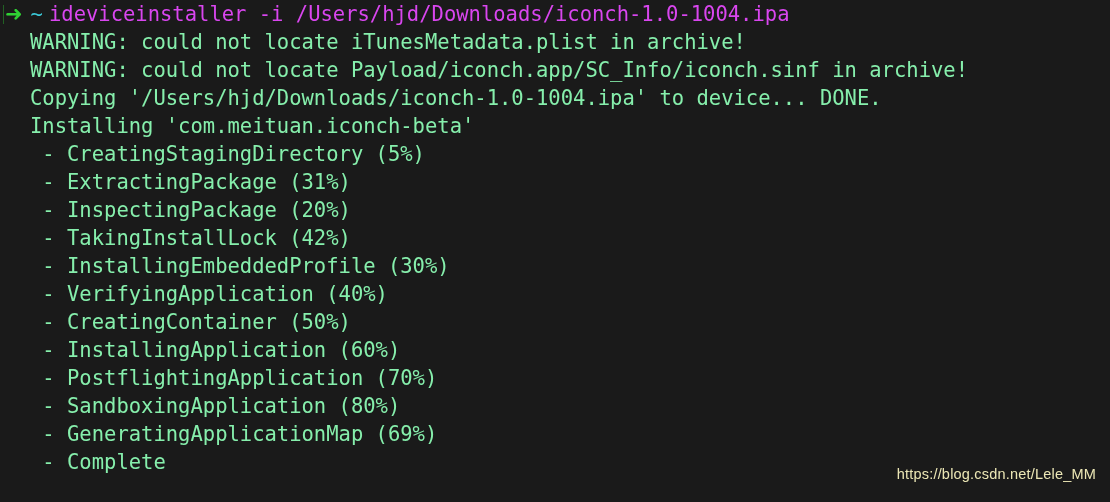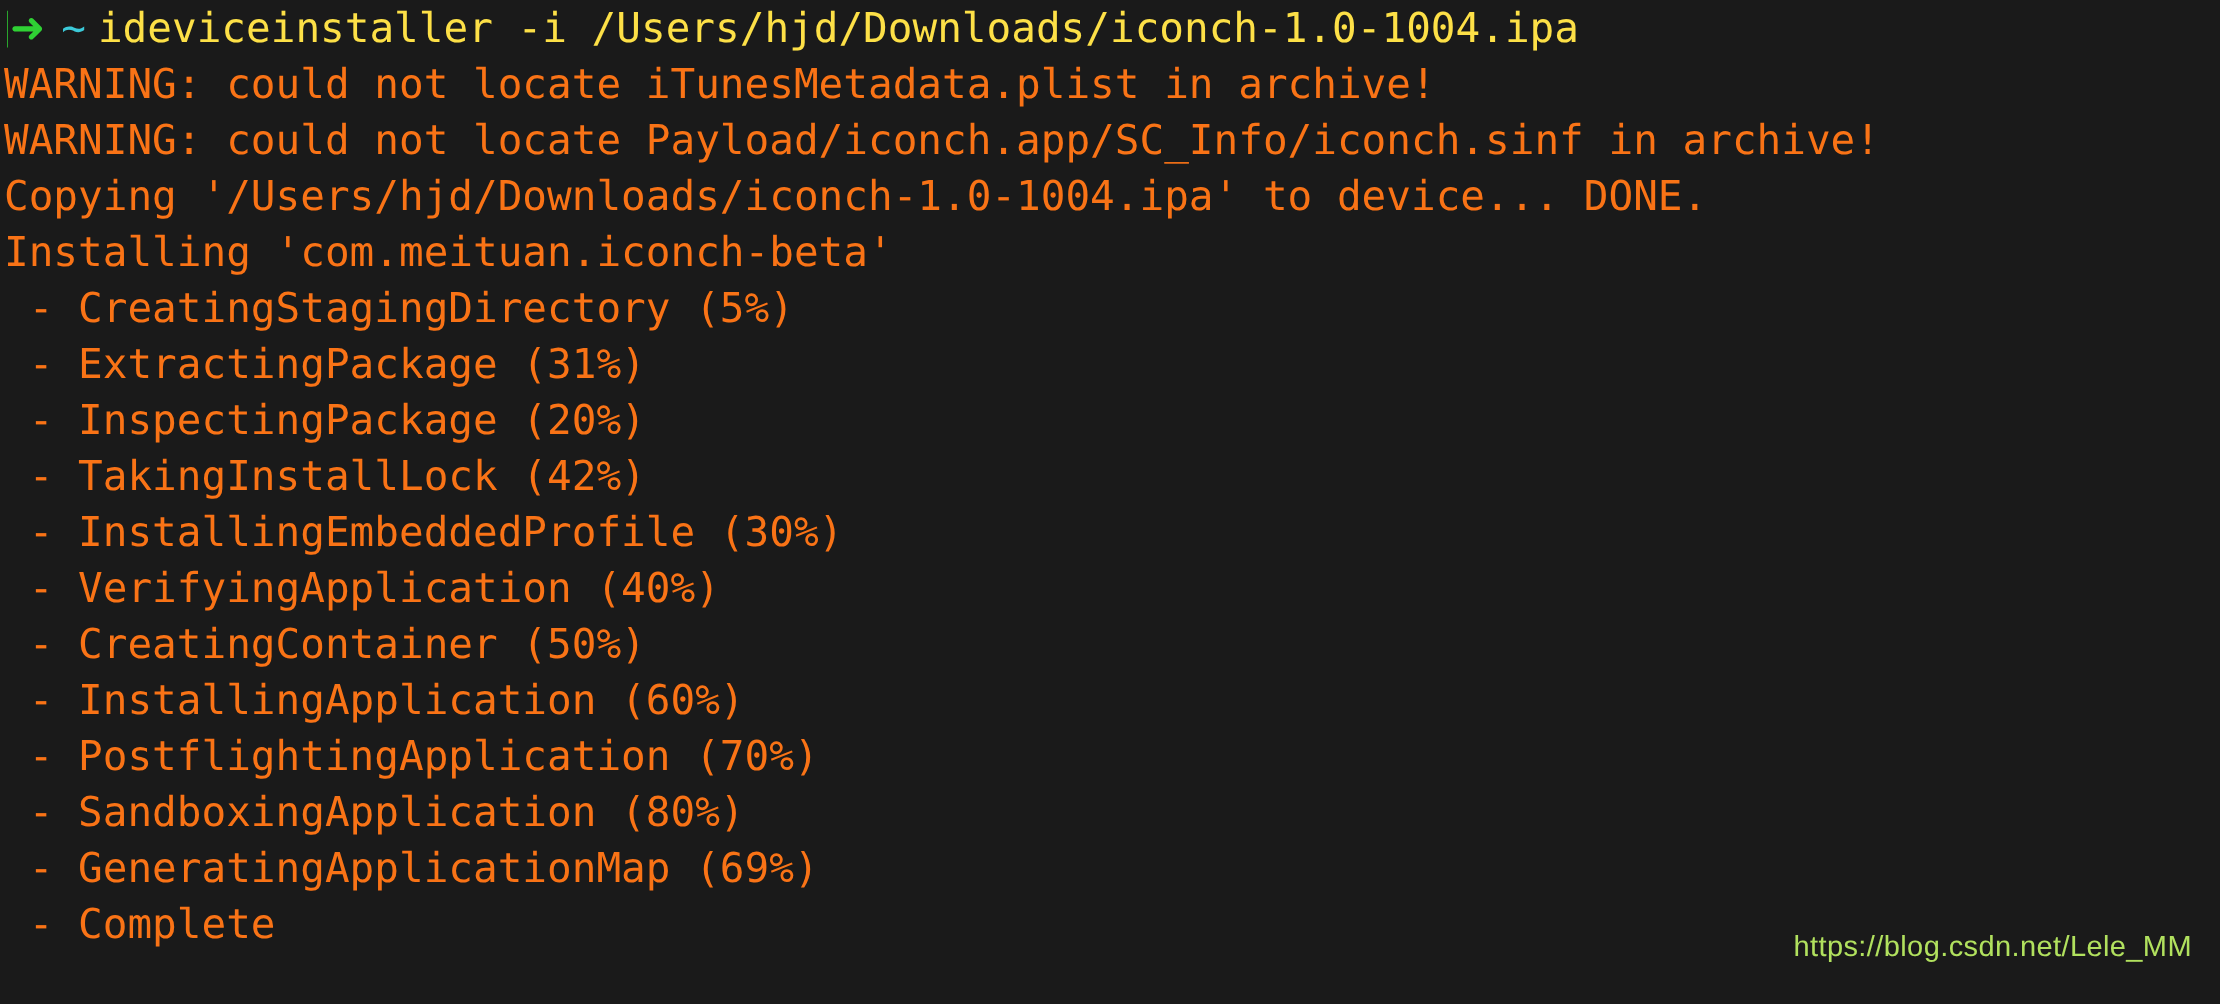--- a/index.html
+++ b/index.html
@@ -54,30 +54,31 @@
     margin-right: 2px;
     font-family: "DejaVu Sans", sans-serif;
     font-size: 21px;
   }
   .tilde {
     color: #3bc9d8;
     margin-left: 6px;
     margin-right: 6px;
   }
   .cmd {
-    color: #fde047;
+    color: #d946ef;
   }
   .out {
-    color: #f97316;
+    color: #86efac;
+    margin-left: 28px;
   }
   .watermark {
     position: absolute;
     right: 14px;
     bottom: 14px;
-    color: #bef264;
+    color: #fef9c3;
     font-family: "Liberation Sans", sans-serif;
     font-size: 14.5px;
     letter-spacing: 0.2px;
     opacity: 0.92;
     white-space: pre;
   }
 </style>
 </head>
 <body>
 

